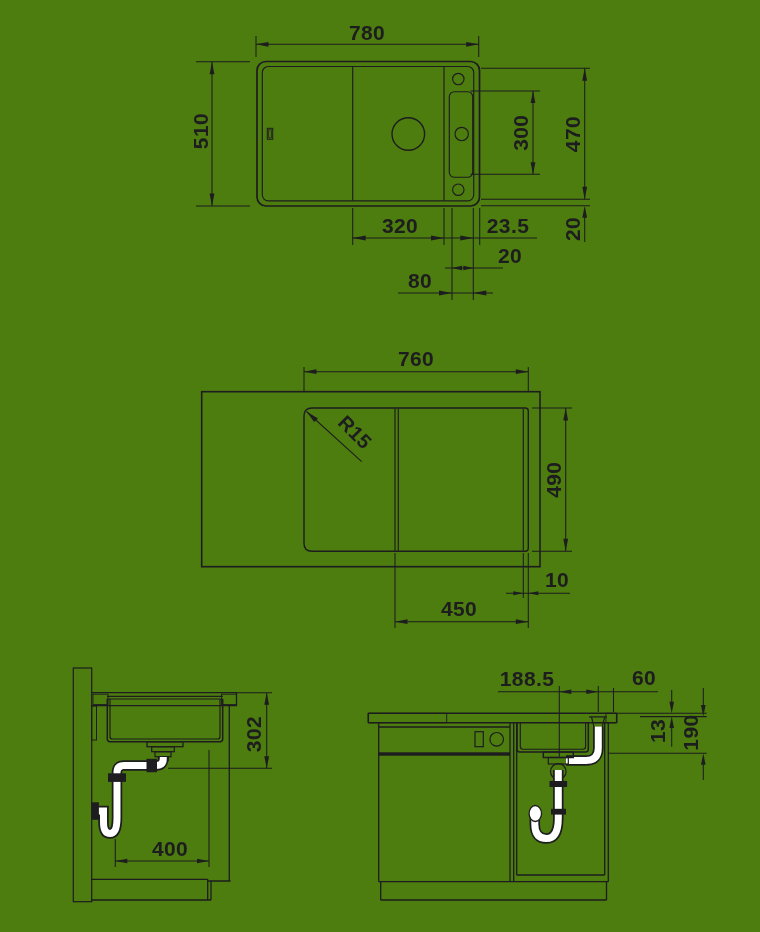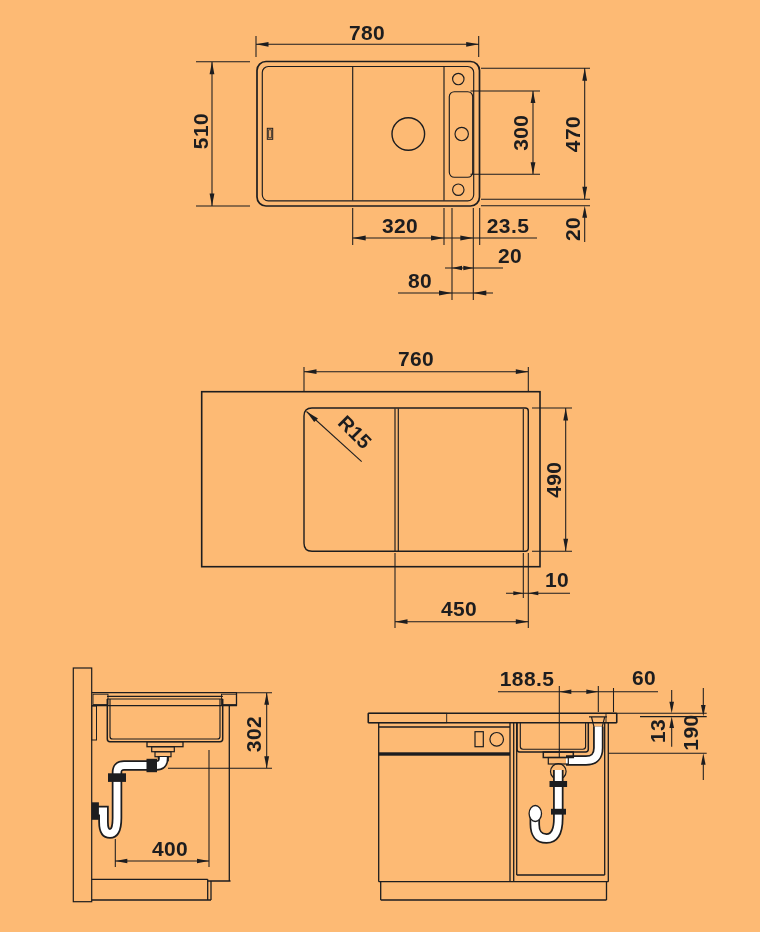--- a/index.html
+++ b/index.html
@@ -1,16 +1,16 @@
 <!DOCTYPE html>
 <html><head>
 <meta charset="utf-8">
 <style>
   html,body{margin:0;padding:0;background:#fff;}
-  .canvas{width:760px;height:932px;background:#fdba74;position:relative;margin:0;}
+  .canvas{width:760px;height:932px;background:#4d7c0f;position:relative;margin:0;}
   svg text{font-family:"Liberation Sans",sans-serif;font-weight:bold;fill:#1d1d1f;}
   text.dim{font-size:21px;letter-spacing:.4px;}
   text.dimsm{font-size:20px;letter-spacing:.3px;}
   .ln{stroke:#1d1d1f;fill:none;}
   .obj{stroke-width:1.7;}
   .obj2{stroke-width:1.15;}
   .dl{stroke-width:1.05;}
   .ar{fill:#1d1d1f;stroke:none;}
   .pipeo{stroke:#1d1d1f;stroke-width:10.5;fill:none;stroke-linecap:butt;}
   .pipei{stroke:#fff;stroke-width:7;fill:none;stroke-linecap:butt;}

